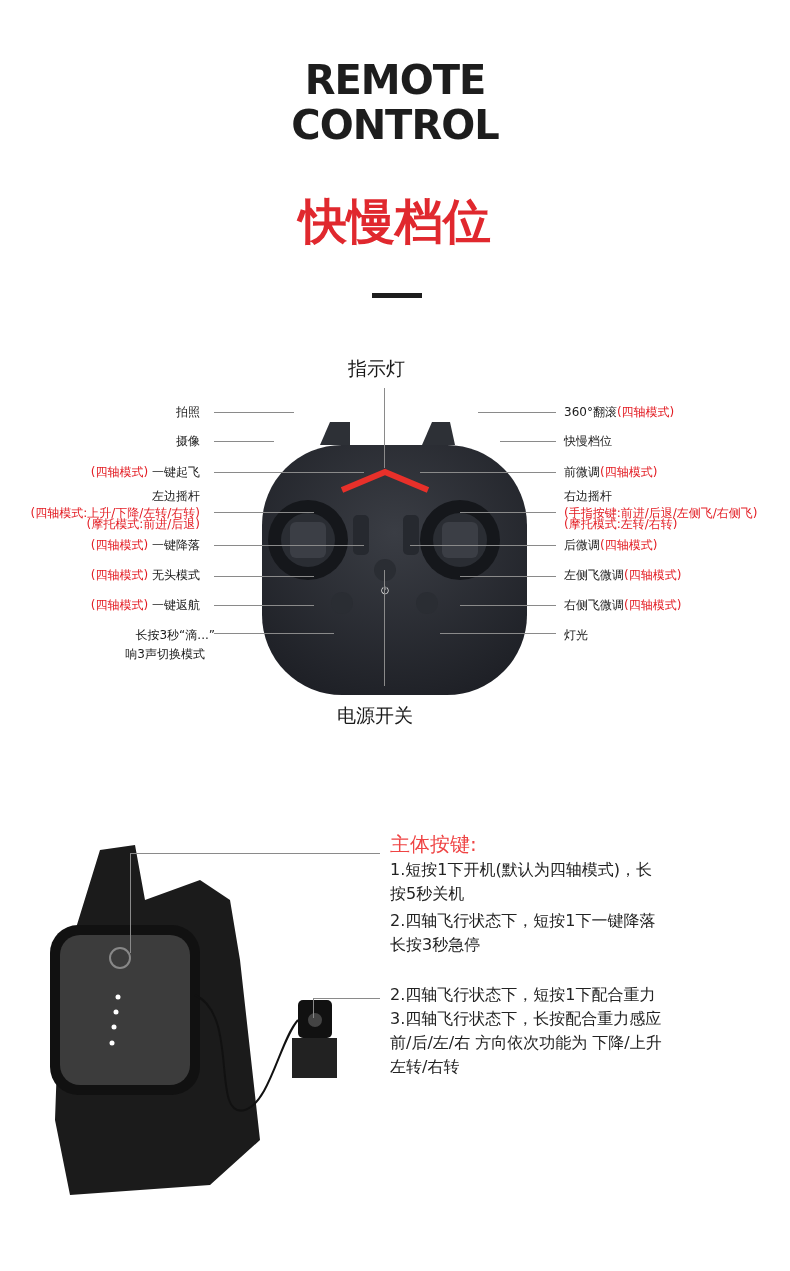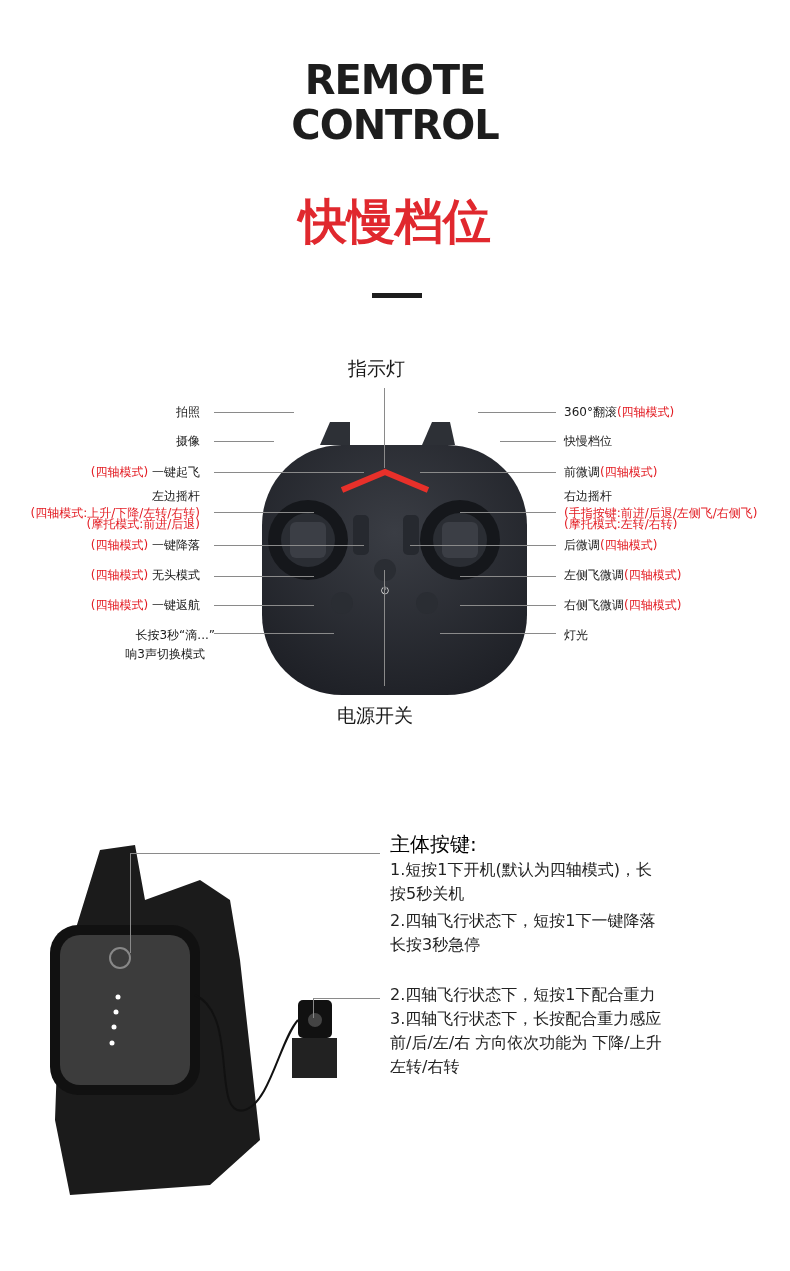--- a/index.html
+++ b/index.html
@@ -8,21 +8,21 @@
   .title-en{left:0;width:790px;text-align:center;font-family:"DejaVu Sans",sans-serif;font-weight:bold;font-size:40px;line-height:44px;color:#1d1d1d;letter-spacing:-1px;}
   .title-cn{left:0;top:190px;width:790px;text-align:center;font-size:48px;color:#e0282e;font-weight:bold;}
   .divider{left:372px;top:293px;width:50px;height:5px;background:#1d1d1d;}
   .lbl{font-size:12px;line-height:20px;white-space:nowrap;}
   .red{color:#e31c23;}
   .small{font-size:12px;line-height:11px;}
   .right{text-align:right;}
   .line{background:#8a8a8a;height:1px;}
   .vline{background:#8a8a8a;width:1px;}
   .desc{font-size:16px;line-height:24px;color:#222;}
-  .desc-h{font-size:20px;line-height:28px;color:#000000;}
+  .desc-h{font-size:20px;line-height:28px;color:#ef4444;}
 </style>
 </head>
 <body>
 
 <div class="abs title-en" style="top:58px">REMOTE</div>
 <div class="abs title-en" style="top:103px">CONTROL</div>
 <div class="abs title-cn">快慢档位</div>
 <div class="abs divider"></div>
 
 <svg class="abs" style="left:250px;top:410px" width="290" height="290">

